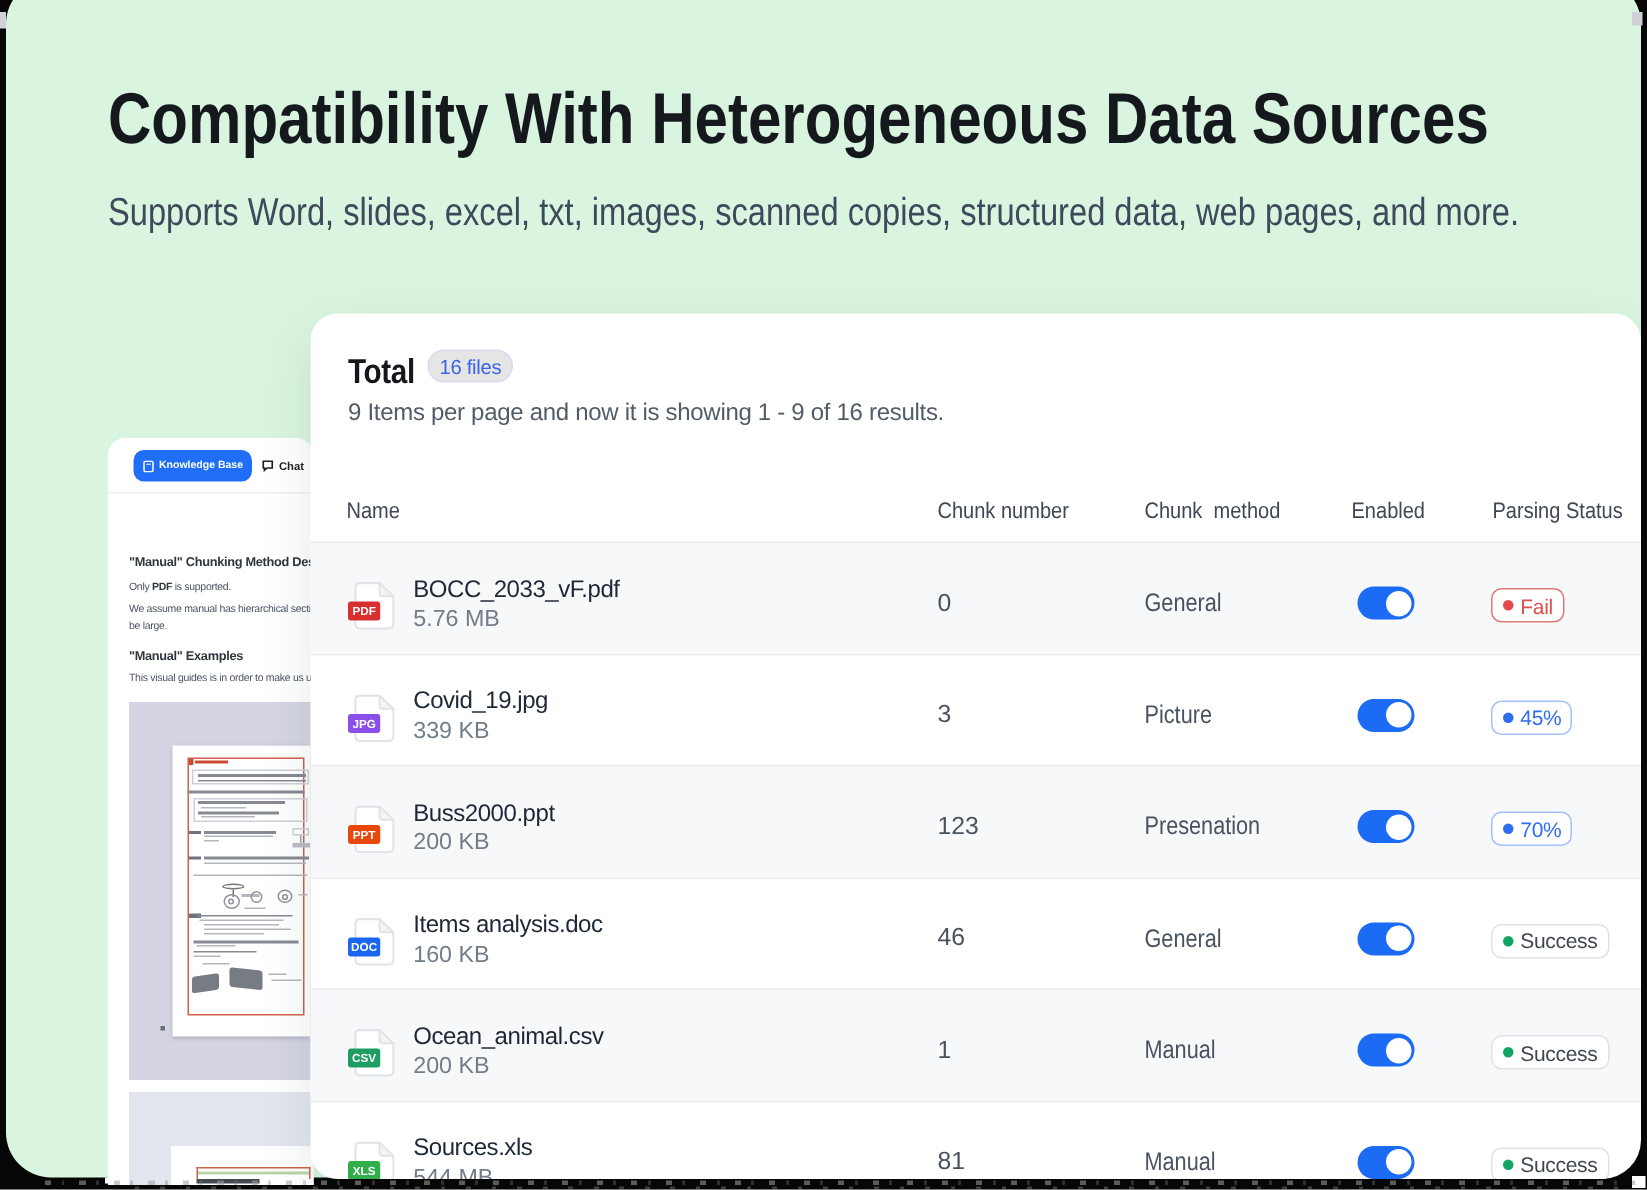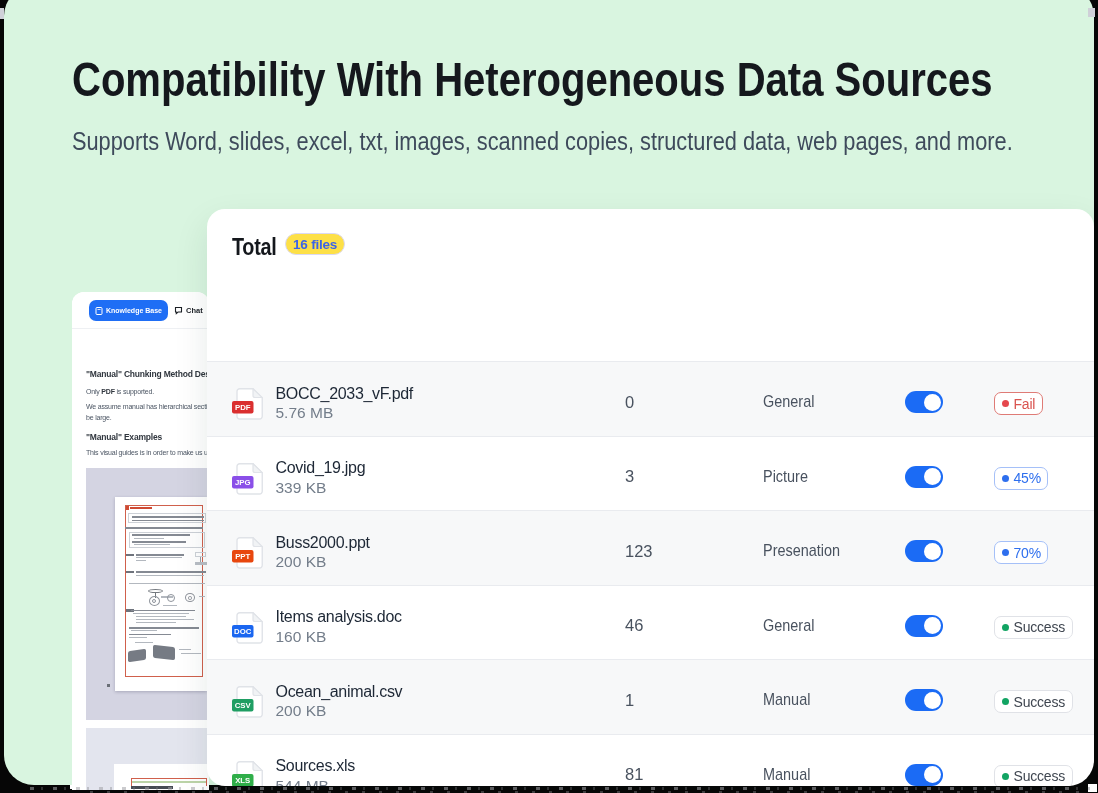--- a/index.html
+++ b/index.html
@@ -25,21 +25,21 @@
   .page2 { position:absolute; left:28px; top:36px; width:100px; height:26px; background:#fff; }
   .l { position:absolute; background:#858a93; height:1.5px; }
   .ll { position:absolute; background:#b3b8bf; height:1px; }
   .bx { position:absolute; border:1px solid #cdd1d7; }
   .co { position:absolute; border:1px solid #8f949c; border-radius:50%; }
   .dk { position:absolute; background:#6e737c; }
 
   
   .tcard { position:absolute; left:207px; top:209px; width:887px; height:577px; background:#fff; border-radius:18px 18px 26px 18px; box-shadow:0 14px 34px rgba(20,45,35,0.10); overflow:hidden; }
   .total { position:absolute; left:25px; top:24.5px; font-size:23px; font-weight:700; color:#14171c; letter-spacing:-0.3px; transform:scaleX(0.86); transform-origin:0 0; }
-  .fpill { position:absolute; left:78px; top:24px; height:22px; padding:0 7px; border:1px solid #dbd9f1; border-radius:11px; color:#3b63e8; font-size:13.5px; font-weight:700; letter-spacing:-0.2px; display:flex; align-items:center; background:#fde047; }
+  .fpill { position:absolute; left:78px; top:24px; height:22px; padding:0 7px; border:1px solid #dbd9f1; border-radius:11px; color:#3b63e8; font-size:13.5px; font-weight:400; letter-spacing:-0.2px; display:flex; align-items:center; background:#e5e5e5; }
   .tdesc { position:absolute; left:25px; top:58px; font-size:16px; color:#525c69; letter-spacing:-0.2px; }
   .thead { position:absolute; left:0; top:0; width:100%; height:152px; }
   .th { position:absolute; top:123px; font-size:15px; color:#3e4753; transform:scaleX(0.89); transform-origin:0 0; white-space:nowrap; }
   .rows { position:absolute; left:0; top:152px; width:100%; }
   .row { position:relative; width:100%; height:74.6px; border-top:1px solid #e9ebef; }
   .row.g { background:#f7f8f9; }
   .row .icon { position:absolute; left:25px; top:26px; }
   .fname { position:absolute; left:68.5px; top:22.5px; font-size:16px; font-weight:500; color:#1d2735; letter-spacing:-0.3px; }
   .fsize { position:absolute; left:68.5px; top:42px; font-size:15.5px; color:#737d8a; }
   .cnum { position:absolute; left:418px; top:30.5px; font-size:16.5px; color:#49525f; }
@@ -134,20 +134,28 @@
         <div style="position:absolute;left:17px;top:14px;width:76px;height:8px;border:1px solid #d0604c;border-bottom:none"></div>
         <div style="position:absolute;left:18px;top:17px;width:74px;height:1.5px;background:#bcd4a8"></div>
         <div style="position:absolute;left:17px;top:22px;width:42px;height:3px;background:#454a52"></div>
       </div>
     </div>
   </div>
 
   <div class="tcard">
     <div class="total">Total</div>
     <div class="fpill">16 files</div>
+    <div class="tdesc">9 Items per page and now it is showing 1 - 9 of 16 results.</div>
+    <div class="thead">
+      <div class="th" style="left:24px">Name</div>
+      <div class="th" style="left:418px">Chunk number</div>
+      <div class="th" style="left:556px">Chunk&nbsp; method</div>
+      <div class="th" style="left:694px">Enabled</div>
+      <div class="th" style="left:788px">Parsing Status</div>
+    </div>
     <div class="rows">
       <div class="row g">
         <div class="icon"><svg width="31" height="32" viewBox="0 0 31 32">
             <path d="M7.7 0.75 h13.3 l9.25 9.25 v18.3 a2.7 2.7 0 0 1 -2.7 2.7 h-19.85 a2.7 2.7 0 0 1 -2.7 -2.7 v-24.85 a2.7 2.7 0 0 1 2.7 -2.7 z" fill="#fff" stroke="#e0e3e8" stroke-width="1.4"></path>
             <path d="M21 0.75 v6.75 a2 2 0 0 0 2 2 h7.25 z" fill="#f1f3f5" stroke="#e0e3e8" stroke-width="1.2"></path>
             <rect x="0" y="13" width="21.5" height="12.6" rx="2" fill="#da2f2f"></rect>
             <text x="10.75" y="22.3" font-size="7.8" font-weight="bold" fill="#fff" text-anchor="middle" font-family="Liberation Sans, sans-serif">PDF</text>
           </svg></div>
         <div class="fname">BOCC_2033_vF.pdf</div>
         <div class="fsize">5.76 MB</div>

